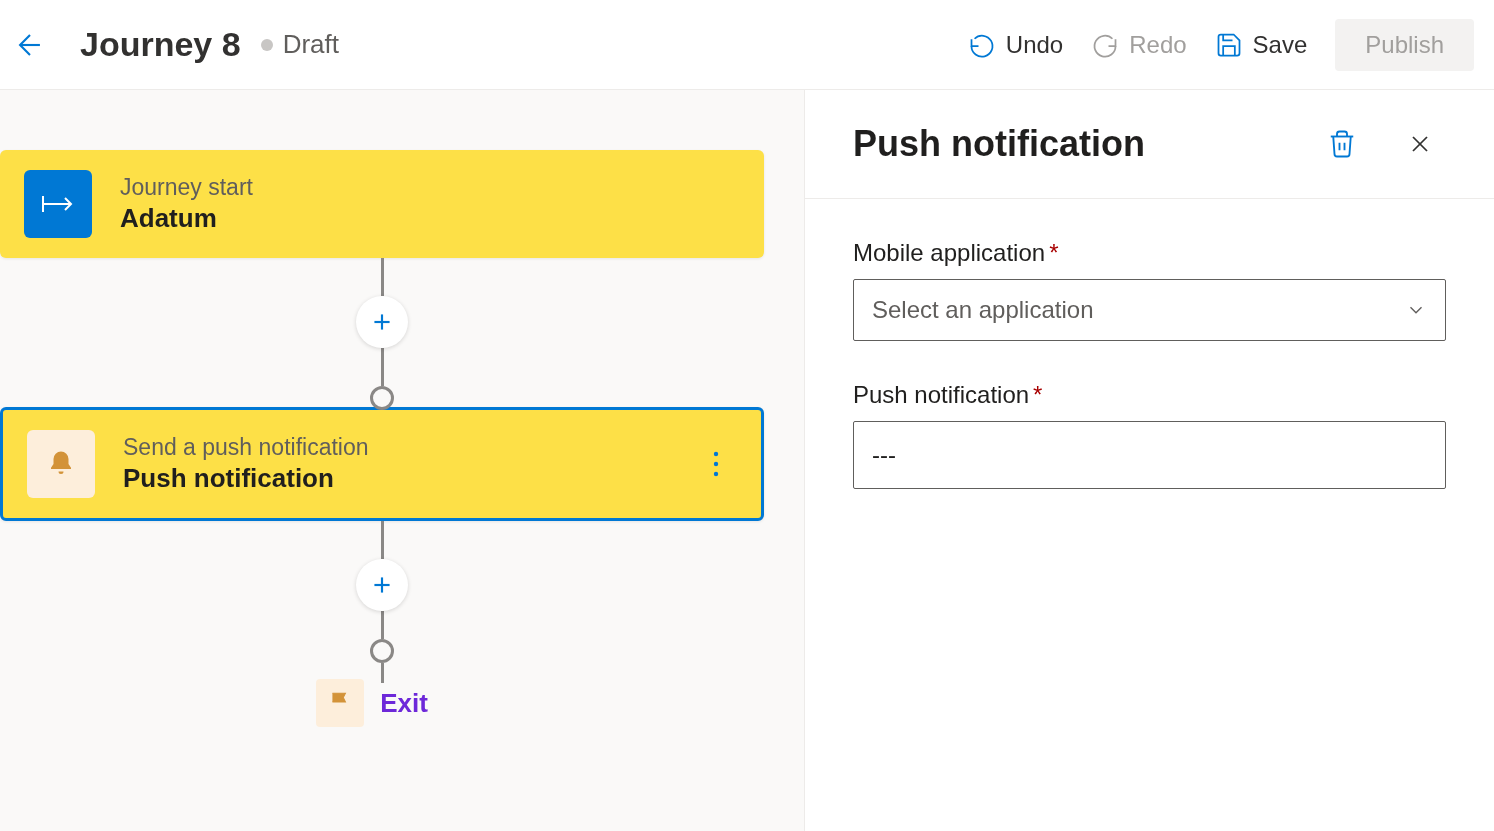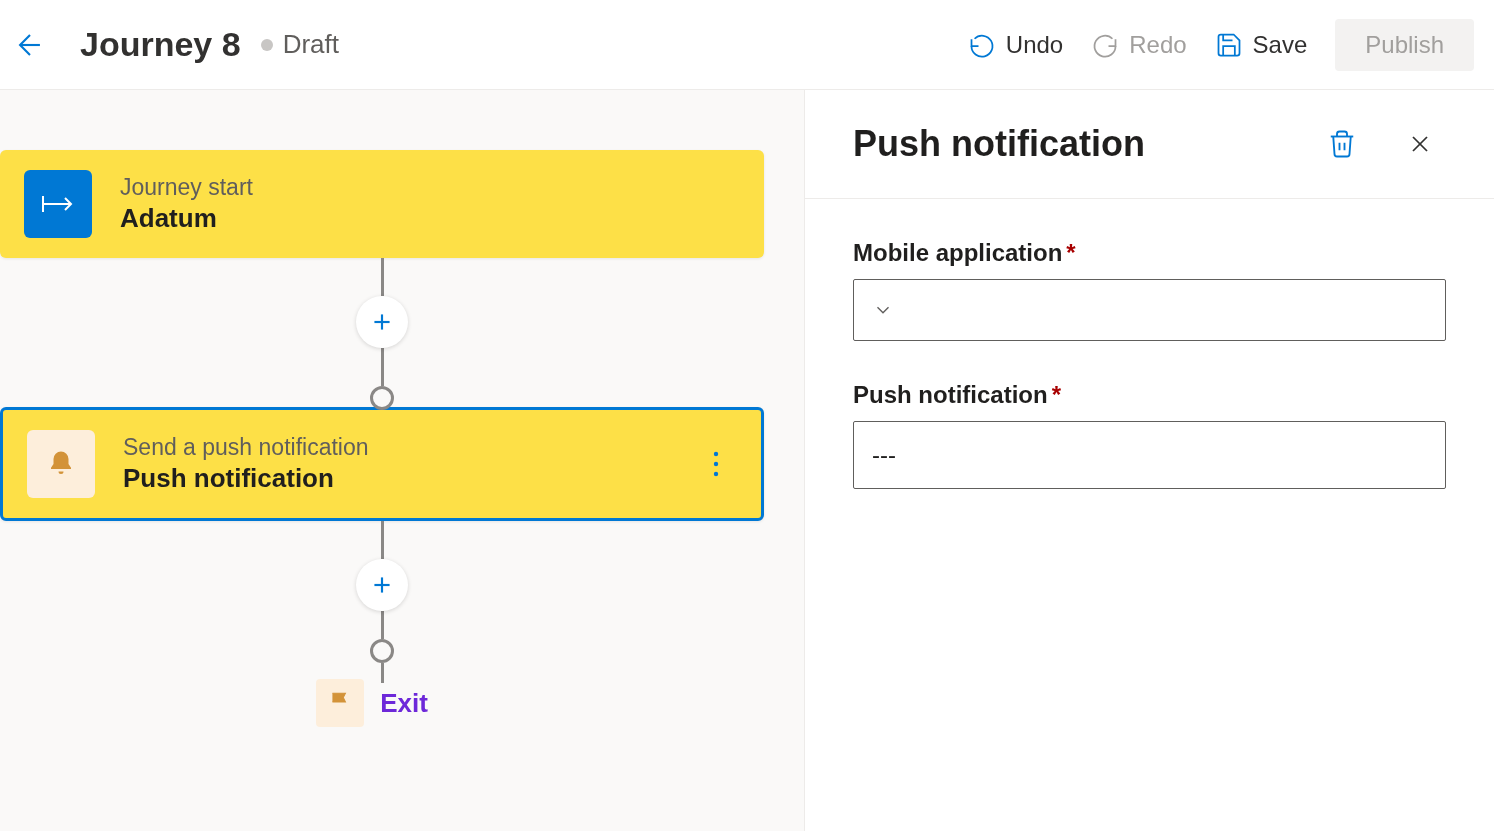--- a/index.html
+++ b/index.html
@@ -209,21 +209,21 @@
     align-items:center;
     justify-content:center;
     cursor:pointer;
   }
   .panel-body {
     padding: 40px 48px;
   }
   .field-label {
     font-size:24px;
     color:#201f1e;
-    font-weight:700;
+    font-weight:400;
     margin-bottom:12px;
   }
   .field-label .req { color:#a80000; margin-left:4px; }
   .select-box {
     width: 100%;
     border: 1px solid #605e5c;
     border-radius: 2px;
     height: 62px;
     display: flex;
     align-items: center;
@@ -379,20 +379,21 @@
             <line x1="6" y1="6" x2="18" y2="18"></line>
           </svg>
       </div>
     </div>
     <div class="panel-body">
 
       <div class="field-label">
         <span>Mobile application</span><span class="req">*</span>
       </div>
       <div class="select-box">
+        <span>Select an application</span>
         <svg width="22" height="22" viewBox="0 0 24 24" fill="none" stroke="#605e5c" stroke-width="1.5">
             <polyline points="6 9 12 15 18 9"></polyline>
           </svg>
       </div>
 
       <div class="field-label">
         <span>Push notification</span><span class="req">*</span>
       </div>
       <div class="text-box">
         <span>---</span>

